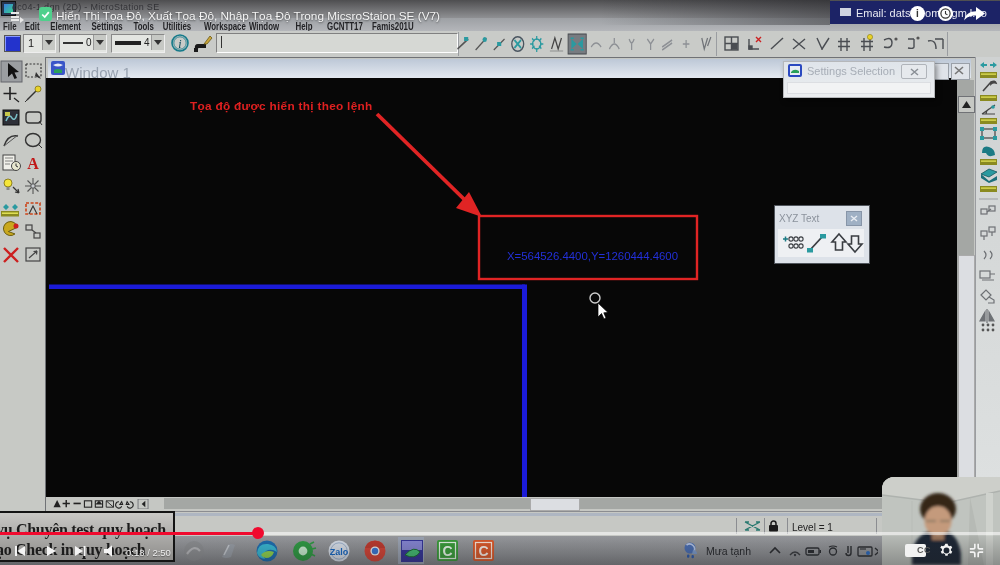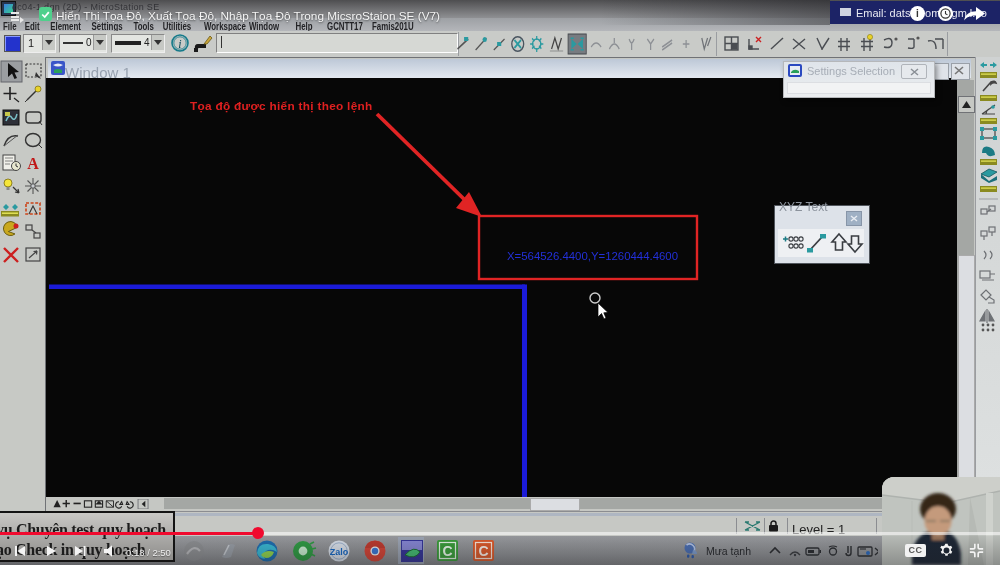--- a/index.html
+++ b/index.html
@@ -396,21 +396,21 @@
 </svg>
 <div class="abs" style="left:807px;top:65px;font-size:11px;color:#a7adb6;white-space:nowrap;">Settings Selection</div>
 <div class="abs" style="left:901px;top:64px;width:24px;height:13px;background:#e6e9ed;border:1px solid #b0b4ba;border-radius:2px;">
   <svg style="position:absolute;left:8px;top:2.5px;" width="9" height="8" viewBox="0 0 9 8">
       <path d="M1 1 L8 7 M8 1 L1 7" stroke="#8a8f96" stroke-width="1.5"></path>
     </svg>
 </div>
 <div class="abs" style="left:787px;top:82px;width:142px;height:10px;background:#f2f3f4;border:1px solid #dcdee2;"></div>
 
 <div class="abs" id="xyz" style="left:774px;top:205px;width:94px;height:57px;background:#dde2e9;border:1px solid #50555c;"></div>
-<div class="abs" style="left:779px;top:200px;font-size:12px;color:#8b929c;">XYZ Text</div>
+<div class="abs" style="left:779px;top:213px;font-size:10px;color:#8b929c;">XYZ Text</div>
 <div class="abs" style="left:846px;top:211px;width:14px;height:13px;background:#9fb0c4;border:1px solid #8795a8;">
   <svg style="position:absolute;left:3px;top:3px;" width="8" height="7" viewBox="0 0 8 7">
       <path d="M1 1 L7 6 M7 1 L1 6" stroke="#e8ecf2" stroke-width="1.4"></path>
     </svg>
 </div>
 <div class="abs" style="left:778px;top:229px;width:86px;height:28px;background:#eef0f3;"></div>
 <svg class="abs" style="left:780px;top:231px;" width="84" height="24" viewBox="0 0 84 24">
 
   <path d="M3 8 h5 M5.5 5.5 v5" stroke="#1b7a84" stroke-width="1.5"></path>
   <g fill="none" stroke="#3a3d42" stroke-width="1.1">
@@ -437,21 +437,21 @@
 <div class="abs" style="left:764px;top:518px;width:1px;height:16px;background:#8b8d91;"></div>
 <div class="abs" style="left:787px;top:518px;width:1px;height:16px;background:#8b8d91;"></div>
 <div class="abs" style="left:876px;top:518px;width:1px;height:16px;background:#8b8d91;"></div>
 <svg class="abs" style="left:744px;top:521px;" width="17" height="10" viewBox="0 0 17 10">
   <path d="M1 1 L16 9 M16 1 L1 9 M1 1 h4 M1 9 h4 M12 1 h4 M12 9 h4" stroke="#2a7a70" stroke-width="1.4" fill="none"></path>
 </svg>
 <svg class="abs" style="left:768px;top:520px;" width="11" height="12" viewBox="0 0 11 12">
   <rect x="1" y="5" width="9" height="6.5" rx="1" fill="#1a1a1a"></rect>
   <path d="M3 5 V3.5 a2.5 2.5 0 0 1 5 0 V5" fill="none" stroke="#1a1a1a" stroke-width="1.5"></path>
 </svg>
-<div class="abs" style="left:792px;top:522px;font-size:13px;color:#222;">Level = 1</div>
+<div class="abs" style="left:792px;top:522px;font-size:10px;color:#222;">Level = 1</div>
 
 <div class="abs" id="taskbar" style="left:0;top:536px;width:1000px;height:29px;background:linear-gradient(#9b9da1,#909296 60%,#85878b);"></div>
 
 <div class="abs" style="left:398px;top:537px;width:26px;height:27px;background:#9fa8b8;"></div>
 <svg class="abs" style="left:182px;top:539px;" width="322" height="24" viewBox="0 0 322 24">
 
   <circle cx="12" cy="12" r="10" fill="#8f9194"></circle>
     <path d="M5 15 q7 -10 13 -3" stroke="#b8b9bc" stroke-width="2.2" fill="none"></path>
 
   <path d="M40 18 l6 -12 q3 -2 7 0 l-4 12 q-5 2 -9 0 Z" fill="#9aa0a8"></path>
@@ -552,21 +552,21 @@
     <path d="M11 1 L3.5 6 L11 11 Z"></path>
     <path d="M33 1 L42 6 L33 11 Z"></path>
     <path d="M61 1 L69 6 L61 11 Z"></path>
       <rect x="69.5" y="1" width="2" height="10"></rect>
     <path d="M90 4 h3.5 l4.5 -3.8 v11.6 L93.5 8 H90 Z"></path>
   </g>
 </svg>
 <div class="abs" style="left:126px;top:547px;z-index:6;font-size:9.5px;color:#ececec;white-space:nowrap;text-shadow:0 1px 1px rgba(0,0,0,.4);">0:18 / 2:50</div>
 
 <div class="abs" style="left:905px;top:544px;width:21px;height:13px;background:#f2f2f2;border-radius:2px;"></div>
-<div class="abs" style="left:905px;top:544px;width:21px;height:13px;font-size:9px;font-weight:bold;color:#555;text-align:center;line-height:13px;letter-spacing:0.5px;">CC</div>
+<div class="abs" style="left:905px;top:544px;width:38px;height:13px;font-size:9px;font-weight:bold;color:#555;text-align:center;line-height:13px;letter-spacing:0.5px;">CC</div>
 <svg class="abs" style="left:939px;top:543px;" width="15" height="15" viewBox="0 0 18 18">
   <path fill="#f2f2f2" d="M9 5.5 a3.5 3.5 0 1 0 0 7 a3.5 3.5 0 0 0 0 -7 Z M7.6 1 h2.8 l0.4 2 a6.5 6.5 0 0 1 1.7 1 l2 -0.7 l1.4 2.4 l-1.6 1.4 a6.5 6.5 0 0 1 0 2 l1.6 1.4 l-1.4 2.4 l-2 -0.7 a6.5 6.5 0 0 1 -1.7 1 l-0.4 2 h-2.8 l-0.4 -2 a6.5 6.5 0 0 1 -1.7 -1 l-2 0.7 l-1.4 -2.4 l1.6 -1.4 a6.5 6.5 0 0 1 0 -2 L1.5 5.7 l1.4 -2.4 l2 0.7 a6.5 6.5 0 0 1 1.7 -1 Z"></path>
 </svg>
 <svg class="abs" style="left:969px;top:543px;" width="15" height="15" viewBox="0 0 18 18">
   <g stroke="#f2f2f2" stroke-width="2" fill="none">
     <path d="M7 1 v4 a2 2 0 0 1 -2 2 h-4"></path>
     <path d="M11 1 v4 a2 2 0 0 0 2 2 h4"></path>
     <path d="M7 17 v-4 a2 2 0 0 0 -2 -2 h-4"></path>
     <path d="M11 17 v-4 a2 2 0 0 1 2 -2 h4"></path>
   </g>

